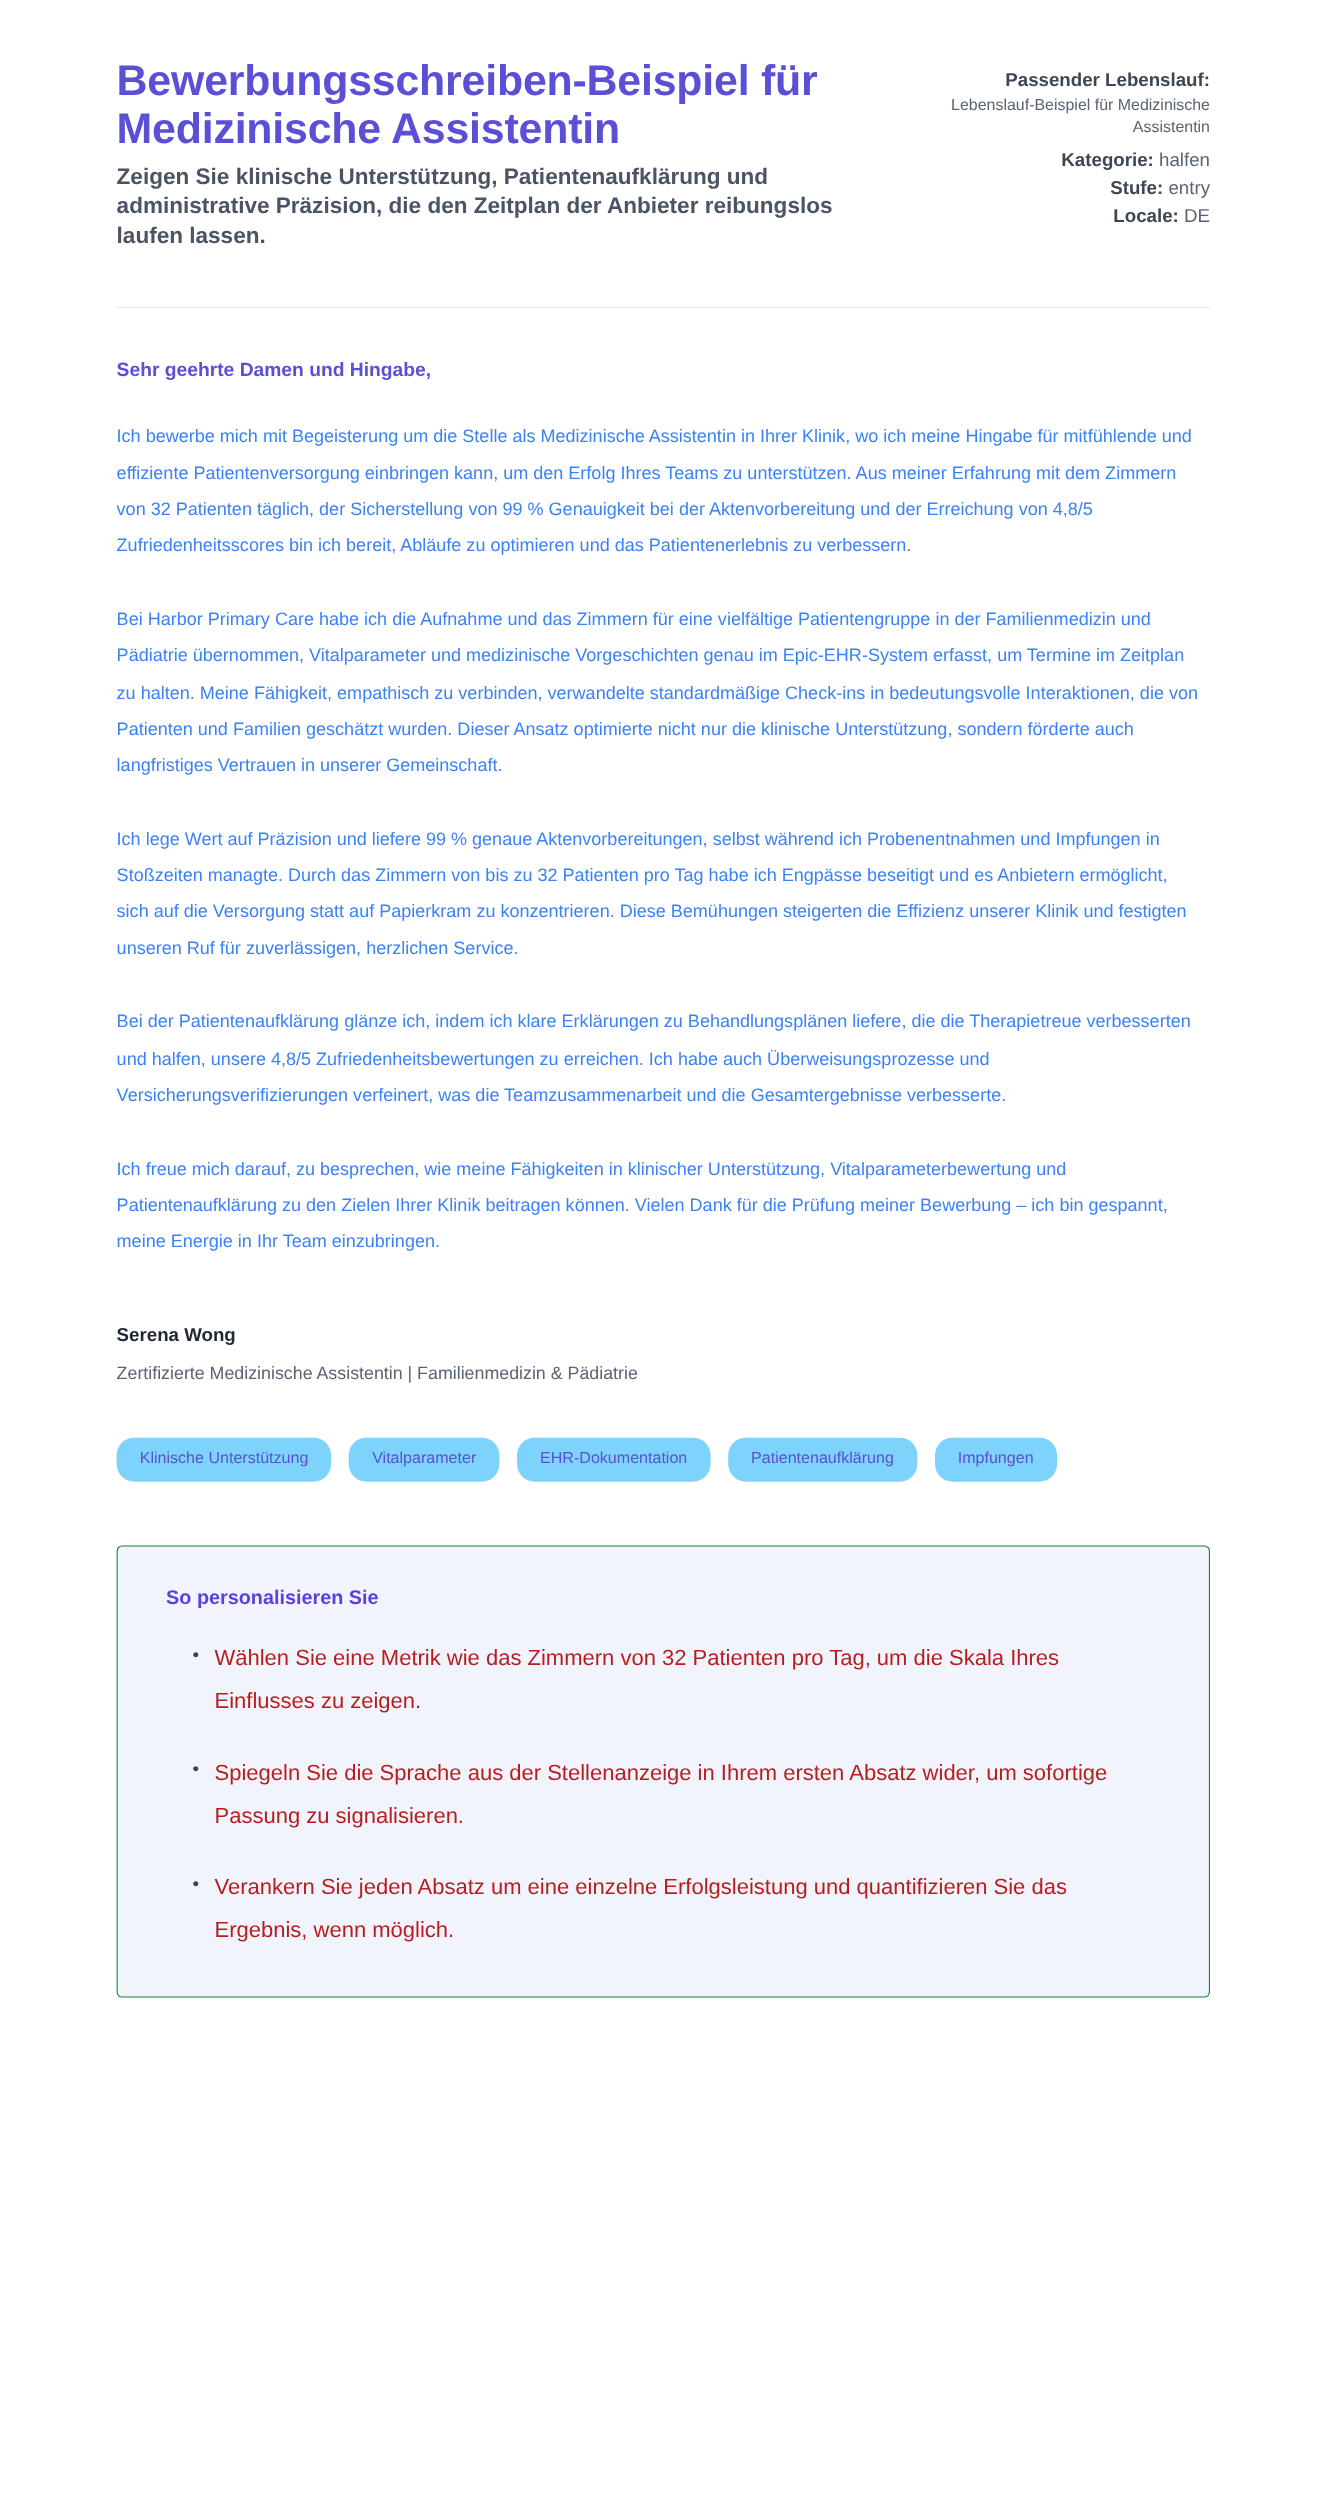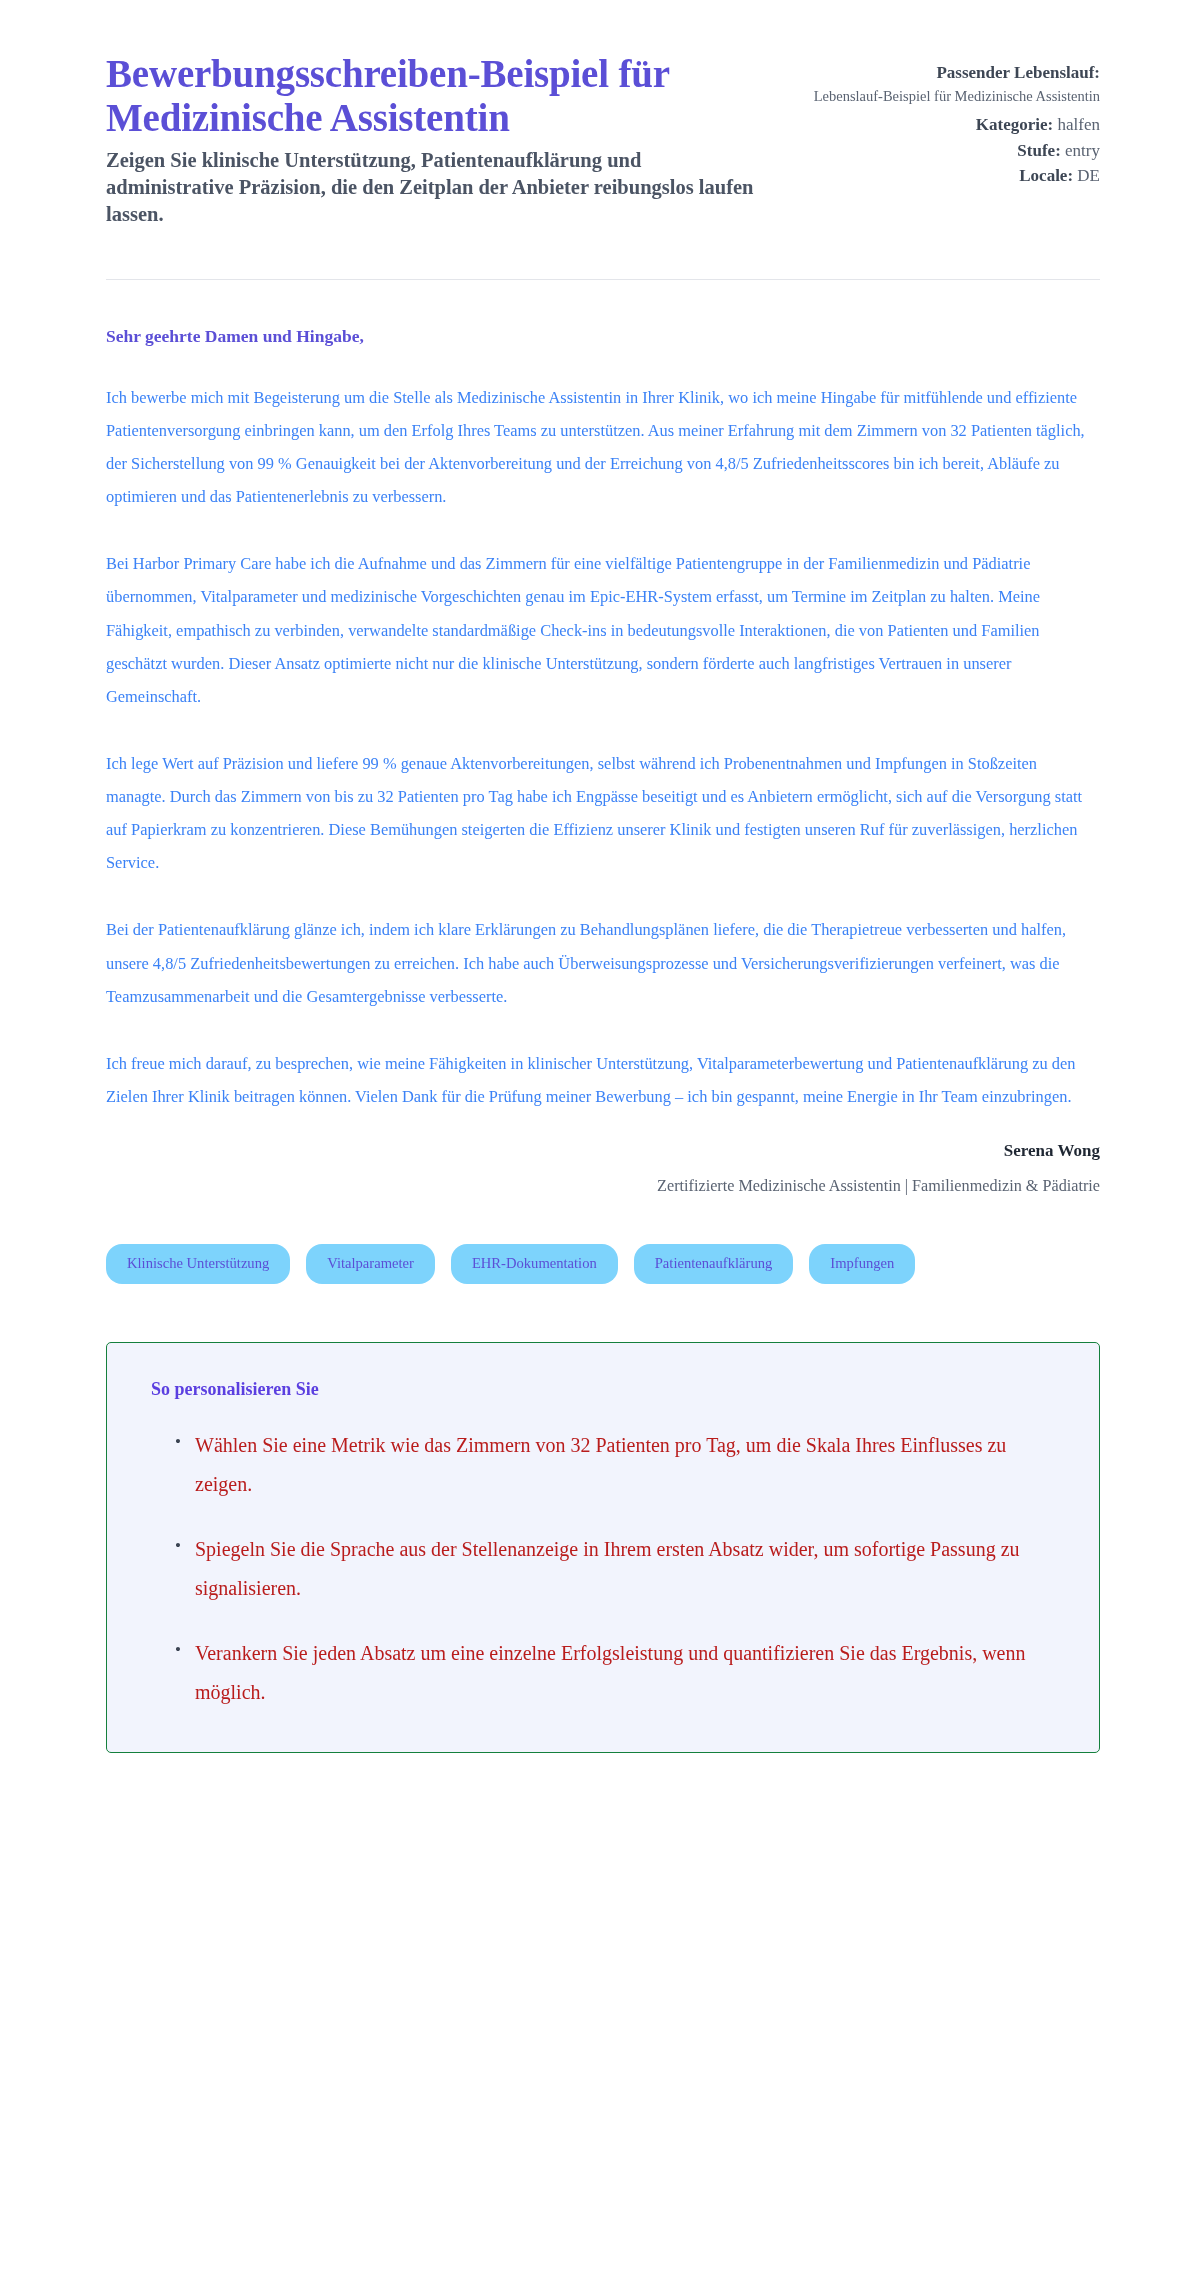--- a/index.html
+++ b/index.html
@@ -21,21 +21,20 @@
     min-height: 2291px;
     padding: 0;
     background: #ffffff;
     position: relative;
   }
 
   .inner {
     margin: 0 auto;
     padding: 52px 100px 40px 106px;
     width: 1200px;
-    font-family: Liberation Serif, serif;
   }
 
   
   .header {
     display: flex;
     align-items: flex-start;
     justify-content: space-between;
     gap: 40px;
   }
 
@@ -111,22 +110,21 @@
     line-height: 2.02;
     color: #3b82f6;
     margin: 0 0 34px 0;
     max-width: 985px;
     text-align: left;
   }
   .body-para:last-of-type { margin-bottom: 0; }
 
   
   .signature {
-    margin-top: 28px;
-    text-align: right;
+    margin-top: 58px;
   }
   .sig-name {
     font-size: 17px;
     font-weight: bold;
     color: #1f2733;
     margin: 0 0 16px 0;
   }
   .sig-role {
     font-size: 16.2px;
     color: #5a6372;

